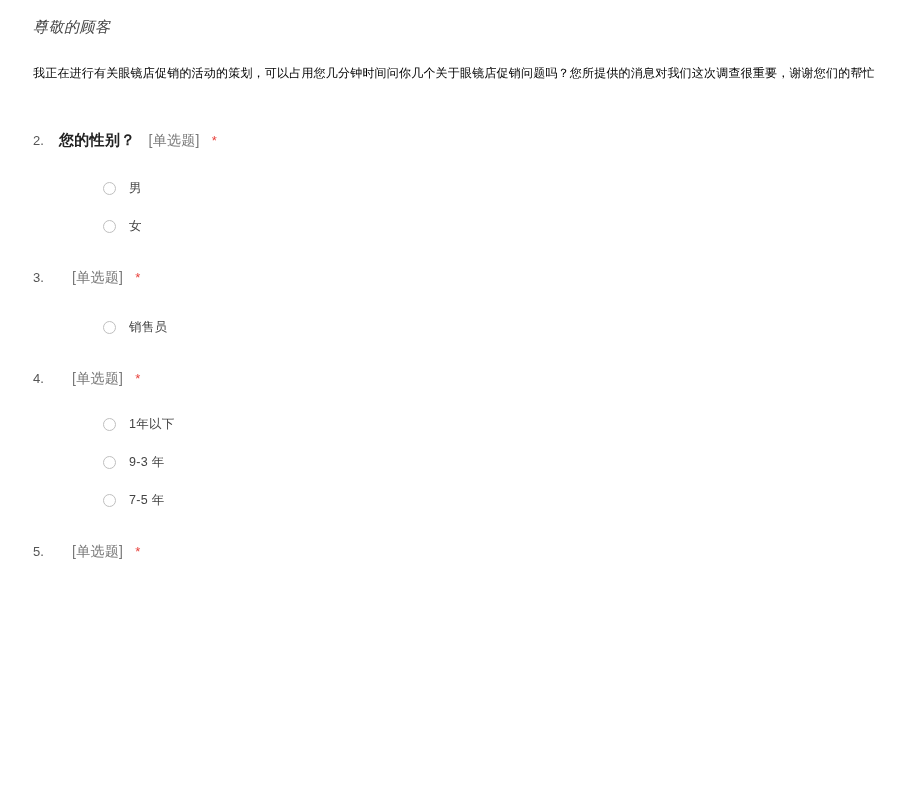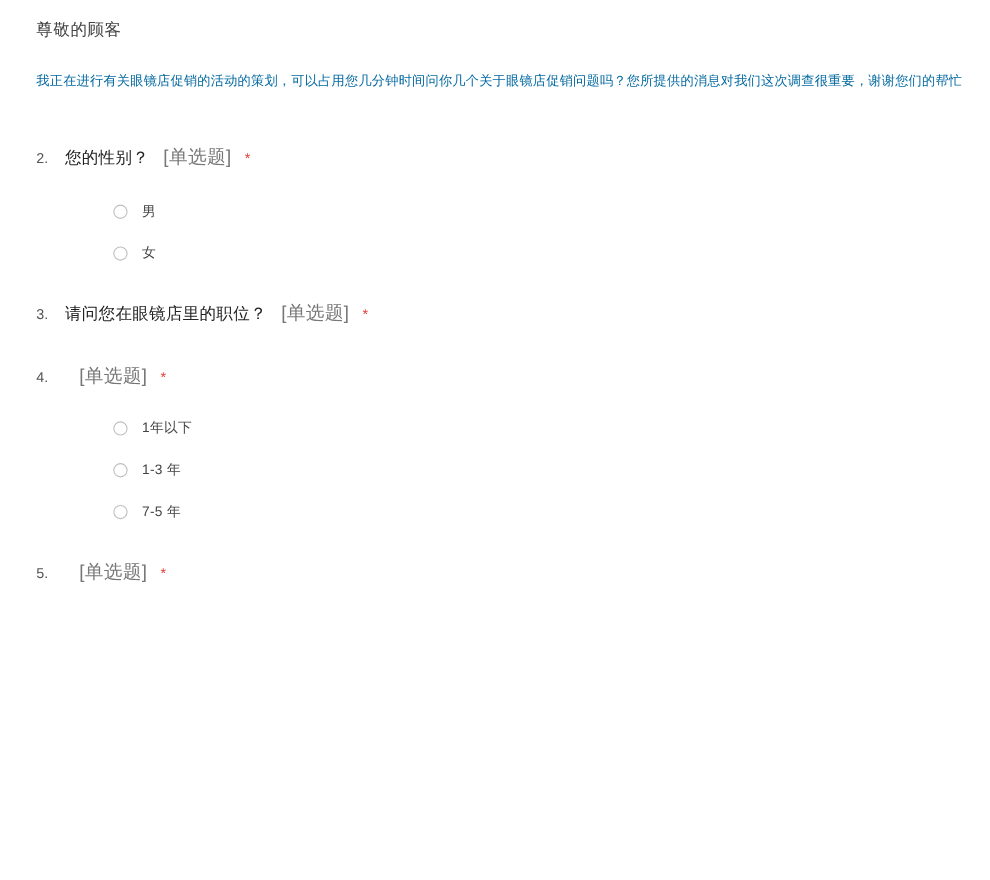--- a/index.html
+++ b/index.html
@@ -18,50 +18,51 @@
     width: 900px;
     box-sizing: border-box;
     padding: 18px 28px 0 33px;
   }
   .survey-title {
     font-size: 15px;
     color: #444444;
     font-weight: normal;
     letter-spacing: 0.5px;
     margin: 0 0 26px 0;
+    font-style: italic;
   }
   .survey-intro {
     font-size: 12px;
-    color: #0369a1;
+    color: #000000;
     line-height: 1.7;
     letter-spacing: 0.2px;
     margin: 0 0 48px 0;
     white-space: nowrap;
   }
   .question {
     margin-bottom: 34px;
   }
   .q-head {
     display: flex;
     align-items: baseline;
   }
   .q-index {
     width: 26px;
     flex: 0 0 26px;
     font-size: 13px;
     color: #555555;
   }
   .q-title {
     font-size: 15px;
-    font-weight: normal;
+    font-weight: bold;
     color: #222222;
     letter-spacing: 0.3px;
   }
   .q-type {
-    font-size: 17px;
+    font-size: 14px;
     color: #777777;
     margin-left: 13px;
     letter-spacing: 0.3px;
   }
   .q-required {
     color: #e8413c;
     font-size: 13px;
     margin-left: 12px;
   }
   .options {
@@ -120,42 +121,45 @@
       <div class="option">
         <span class="radio"></span>
         <span class="option-label">女</span>
       </div>
     </div>
   </div>
 
   <div class="question q3">
     <div class="q-head">
       <span class="q-index">3.</span>
-      <span class="q-title">请问您在眼镜店里的职位？</span>
       <span class="q-type">[单选题]</span>
       <span class="q-required">*</span>
     </div>
     <div class="options">
+      <div class="option">
+        <span class="radio"></span>
+        <span class="option-label">销售员</span>
+      </div>
     </div>
   </div>
 
   <div class="question q4">
     <div class="q-head">
       <span class="q-index">4.</span>
       <span class="q-type">[单选题]</span>
       <span class="q-required">*</span>
     </div>
     <div class="options">
       <div class="option">
         <span class="radio"></span>
         <span class="option-label">1年以下</span>
       </div>
       <div class="option">
         <span class="radio"></span>
-        <span class="option-label">1-3 年</span>
+        <span class="option-label">9-3 年</span>
       </div>
       <div class="option">
         <span class="radio"></span>
         <span class="option-label">7-5 年</span>
       </div>
     </div>
   </div>
 
   <div class="question q5">
     <div class="q-head">

